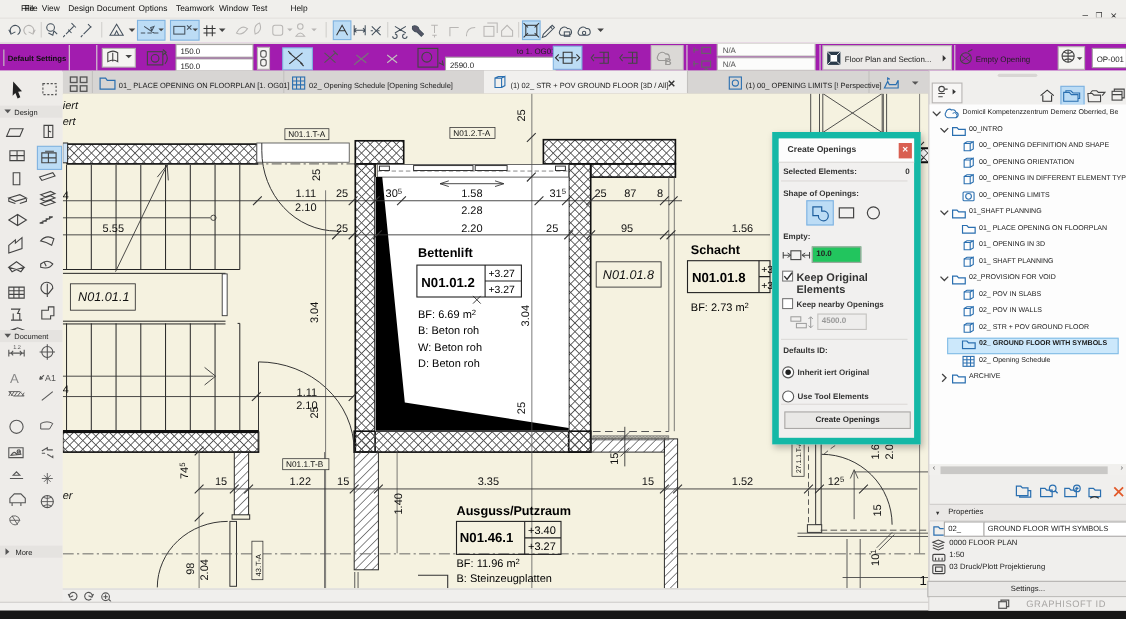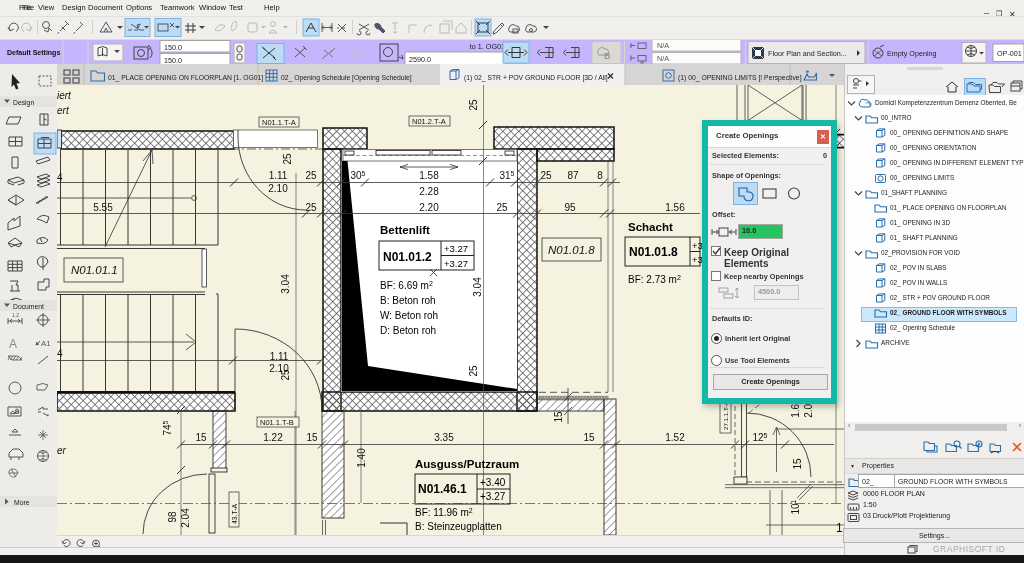--- a/index.html
+++ b/index.html
@@ -4,21 +4,21 @@
 <style>
   html,body{margin:0;padding:0;}
   body{width:1024px;height:563px;position:relative;overflow:hidden;
        font-family:"Liberation Sans",sans-serif;background:#f0efed;}
   .abs{position:absolute;}
   
   #menubar{left:0;top:0;width:1024px;height:16px;background:#f0efec;font-size:7.6px;color:#111;}
   #menubar span{position:absolute;top:3px;}
   
   #tb1{left:0;top:16px;width:1024px;height:23px;background:#f0efec;border-top:1px solid #e3e1de;}
-  #tb2{left:0;top:39px;width:1024px;height:25px;background:#c4b5fd;border-top:1px solid #dddbd8;}
+  #tb2{left:0;top:39px;width:1024px;height:25px;background:#a21caf;border-top:1px solid #dddbd8;}
   
   #tabbar{left:57px;top:64px;width:787px;height:21px;background:#d7d5d3;border-bottom:1px solid #b8b6b4;}
   
   #toolbox{left:0;top:64px;width:57px;height:491px;background:#eeece9;}
   
   #canvas{left:57px;top:85px;width:787px;height:450px;background:#f5f2e0;overflow:hidden;}
   
   #canvstatus{left:57px;top:535px;width:787px;height:12px;background:#f0efed;border-top:1px solid #d8d6d4;}
   #strip2{left:0;top:547px;width:1024px;height:8px;background:#f2f1ef;border-top:1px solid #cfcdcb;}
   #blackbar{left:0;top:555px;width:1024px;height:8px;background:#161616;}
@@ -754,40 +754,40 @@
   <div style="position:absolute;left:4px;top:25px;font-size:7.3px;color:#333">Selected Elements:</div>
   <div style="position:absolute;right:4px;top:25px;font-size:7.3px;color:#333">0</div>
   <div style="position:absolute;left:2px;top:38px;width:115px;border-top:1px solid #dcdad8"></div>
   <div style="position:absolute;left:4px;top:45px;font-size:7.3px;color:#333">Shape of Openings:</div>
   <div style="position:absolute;left:25px;top:56px;width:23px;height:21px;background:#bcdcf5;border:1px solid #7fb2e0;"></div>
   <svg style="position:absolute;left:25px;top:56px" width="94" height="22" viewBox="0 0 94 22" fill="none">
     <path d="M6,6 h8 v4 h3 a4.5,4.5 0 1 1 -6,4 h-5 Z" stroke="#1f5f9e" stroke-width="1.1"></path>
     <rect x="30" y="7" width="13" height="9" stroke="#444" stroke-width="1.1"></rect>
     <circle cx="61" cy="11.5" r="5.5" stroke="#444" stroke-width="1.1"></circle>
   </svg>
-  <div style="position:absolute;left:4px;top:84px;font-size:7.3px;color:#333">Offset:</div>
+  <div style="position:absolute;left:4px;top:84px;font-size:7.3px;color:#333">Empty:</div>
   <svg style="position:absolute;left:3px;top:99px" width="26" height="14" viewBox="0 0 26 14">
     <path d="M1,7 H7 M19,7 H25 M1,4 V10 M25,4 V10" stroke="#444" stroke-width="1"></path>
     <rect x="8" y="3" width="9" height="8" fill="none" stroke="#444" stroke-width="1"></rect>
     <path d="M5,5 l3,2 -3,2 M21,5 l-3,2 3,2" fill="none" stroke="#444" stroke-width="0.9"></path>
   </svg>
   <div style="position:absolute;left:30px;top:98px;width:40px;height:12px;background:#22c55e;border:1px solid #a8a6a4;font-size:7.3px;color:#222;padding:1px 0 0 3px;">10.0</div>
   <div style="position:absolute;left:3px;top:120px;width:8px;height:8px;background:#fff;border:1px solid #777;"></div>
   <svg style="position:absolute;left:4px;top:121px" width="9" height="9">
       <path d="M1,4 l2.5,3 L8,1" stroke="#333" stroke-width="1.3" fill="none"></path>
     </svg>
   <div style="position:absolute;left:16px;top:121px;font-size:10px;color:#333">Keep Original Elements</div>
   <div style="position:absolute;left:3px;top:145px;width:8px;height:8px;background:#fff;border:1px solid #777;"></div>
   <div style="position:absolute;left:16px;top:146px;font-size:7.3px;color:#333">Keep nearby Openings</div>
   <svg style="position:absolute;left:10px;top:160px" width="24" height="14" viewBox="0 0 24 14">
     <rect x="1" y="2" width="9" height="4" fill="none" stroke="#9a9a9a" stroke-width="0.9"></rect>
     <rect x="6" y="8" width="9" height="4" fill="none" stroke="#9a9a9a" stroke-width="0.9"></rect>
     <path d="M19,2 v10 M17,4 l2,-2 2,2 M17,10 l2,2 2,-2" stroke="#9a9a9a" stroke-width="0.9" fill="none"></path>
   </svg>
-  <div style="position:absolute;left:35px;top:159px;width:40px;height:12px;background:#eeedec;border:1px solid #c4c2c0;font-size:7.3px;color:#999;padding:1px 0 0 3px;margin-left:11px;">4500.0</div>
+  <div style="position:absolute;left:35px;top:159px;width:40px;height:12px;background:#eeedec;border:1px solid #c4c2c0;font-size:7.3px;color:#999;padding:1px 0 0 3px;">4500.0</div>
   <div style="position:absolute;left:2px;top:182px;width:115px;border-top:1px solid #dcdad8"></div>
   <div style="position:absolute;left:4px;top:188px;font-size:7.3px;color:#333">Defaults ID:</div>
   <div style="position:absolute;left:3px;top:207px;width:9px;height:9px;background:#fff;border:1px solid #555;border-radius:50%;"></div>
   <div style="position:absolute;left:6px;top:210px;width:5px;height:5px;background:#222;border-radius:50%;"></div>
   <div style="position:absolute;left:17px;top:208px;font-size:7.3px;color:#333">Inherit iert Original</div>
   <div style="position:absolute;left:3px;top:229px;width:9px;height:9px;background:#fff;border:1px solid #555;border-radius:50%;"></div>
   <div style="position:absolute;left:17px;top:230px;font-size:7.3px;color:#333">Use Tool Elements</div>
   <div style="position:absolute;left:2px;top:241px;width:115px;border-top:1px solid #dcdad8"></div>
   <div style="position:absolute;left:5px;top:248px;width:113px;height:14px;background:#e9e8e6;border:1px solid #aaa8a6;font-size:7.3px;color:#222;text-align:center;line-height:14px;">Create Openings</div>
 </div>

